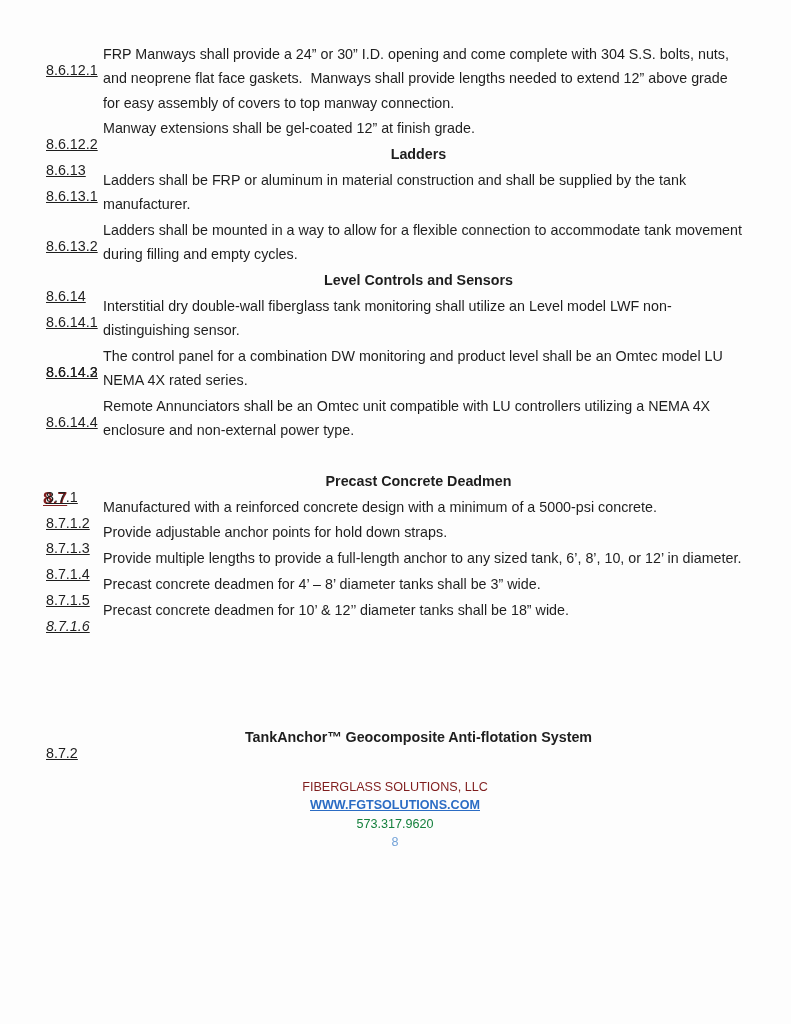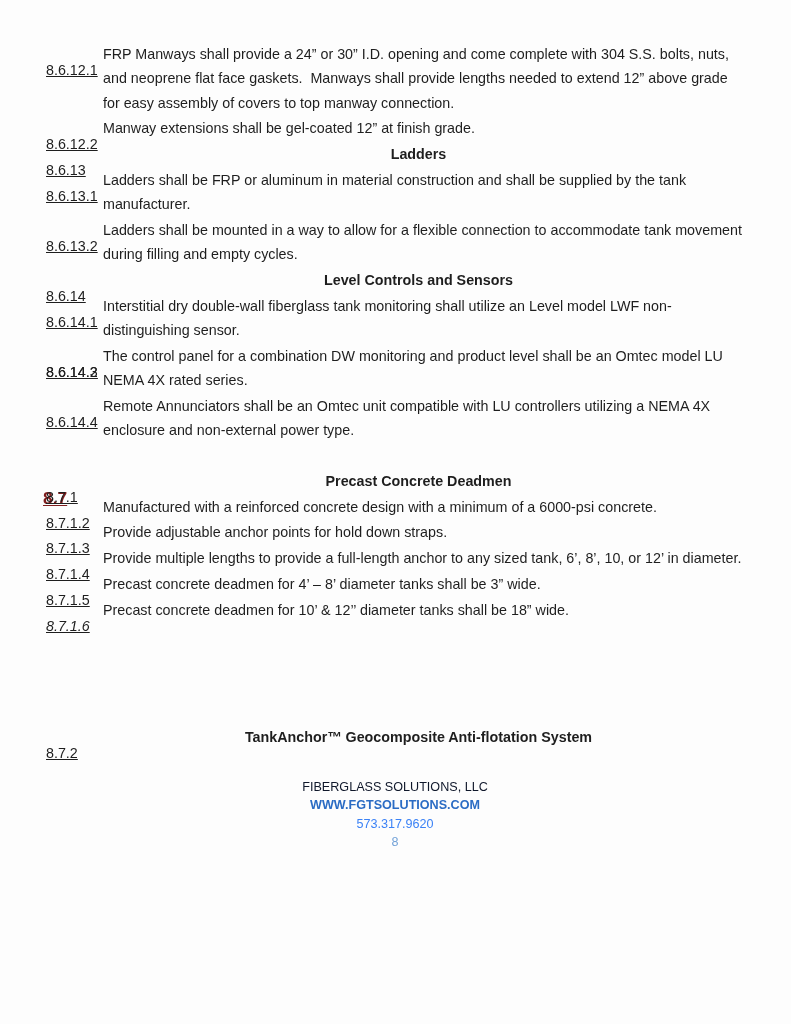--- a/index.html
+++ b/index.html
@@ -26,44 +26,44 @@
     color:#7f1d1d;
   }
   .item.inum .num{font-style:italic;}
   .spacer{width:100%;}
   .footer{
     margin-top:29px;
     text-align:center;
     font-size:12.6px;
     line-height:18.4px;
   }
-  .f-company{color:#0f172a;}
-  .f-link{color:#2b6cc4;font-weight:700;cursor:pointer;}
-  .f-phone{color:#3b82f6;}
+  .f-company{color:#7f1d1d;}
+  .f-link{color:#2b6cc4;font-weight:700;text-decoration:underline;cursor:pointer;}
+  .f-phone{color:#15803d;}
   .f-page{color:#74a3d8;}
 </style>
 </head>
 <body>
 
 <div class="page">
 
   <div id="doc-body">
       <div class="item para"><span class="num">8.6.12.1</span><span class="txt">FRP Manways shall provide a 24” or 30” I.D. opening and come complete with 304 S.S. bolts, nuts, and neoprene flat face gaskets.&nbsp; Manways shall provide lengths needed to extend 12” above grade for easy assembly of covers to top manway connection.</span></div>
       <div class="item para"><span class="num">8.6.12.2</span><span class="txt">Manway extensions shall be gel-coated 12” at finish grade.</span></div>
       <div class="item sub"><span class="num">8.6.13</span><span class="txt">Ladders</span></div>
       <div class="item para"><span class="num">8.6.13.1</span><span class="txt">Ladders shall be FRP or aluminum in material construction and shall be supplied by the tank manufacturer.</span></div>
       <div class="item para"><span class="num">8.6.13.2</span><span class="txt">Ladders shall be mounted in a way to allow for a flexible connection to accommodate tank movement during filling and empty cycles.</span></div>
       <div class="item sub"><span class="num">8.6.14</span><span class="txt">Level Controls and Sensors</span></div>
       <div class="item para"><span class="num">8.6.14.1</span><span class="txt">Interstitial dry double-wall fiberglass tank monitoring shall utilize an Level model LWF non-distinguishing sensor.</span></div>
       <div class="item para"><span class="num">8.6.14.2</span></div>
       <div class="item para"><span class="num">8.6.14.3</span><span class="txt">The control panel for a combination DW monitoring and product level shall be an Omtec model LU NEMA 4X rated series.</span></div>
       <div class="item para"><span class="num">8.6.14.4</span><span class="txt">Remote Annunciators shall be an Omtec unit compatible with LU controllers utilizing a NEMA 4X enclosure and non-external power type.</span></div>
       <div class="item section"><span class="num">8.7</span></div>
       <div class="item sub"><span class="num">8.7.1</span><span class="txt">Precast Concrete Deadmen</span></div>
-      <div class="item para"><span class="num">8.7.1.2</span><span class="txt">Manufactured with a reinforced concrete design with a minimum of a 6000-psi concrete.</span></div>
+      <div class="item para"><span class="num">8.7.1.2</span><span class="txt">Manufactured with a reinforced concrete design with a minimum of a 5000-psi concrete.</span></div>
       <div class="item para"><span class="num">8.7.1.3</span><span class="txt">Provide adjustable anchor points for hold down straps.</span></div>
       <div class="item para"><span class="num">8.7.1.4</span><span class="txt">Provide multiple lengths to provide a full-length anchor to any sized tank, 6’, 8’, 10, or 12’ in diameter.</span></div>
       <div class="item para"><span class="num">8.7.1.5</span><span class="txt">Precast concrete deadmen for 4’ – 8’ diameter tanks shall be 3” wide.</span></div>
       <div class="item para inum"><span class="num">8.7.1.6</span><span class="txt">Precast concrete deadmen for 10’ &amp; 12’’ diameter tanks shall be 18” wide.</span></div>
       <div class="spacer" style="height: 101px;"></div>
       <div class="item sub"><span class="num">8.7.2</span><span class="txt">TankAnchor™ Geocomposite Anti-flotation System</span></div>
     </div>
 
   <div class="footer">
     <div class="f-company">FIBERGLASS SOLUTIONS, LLC</div>

